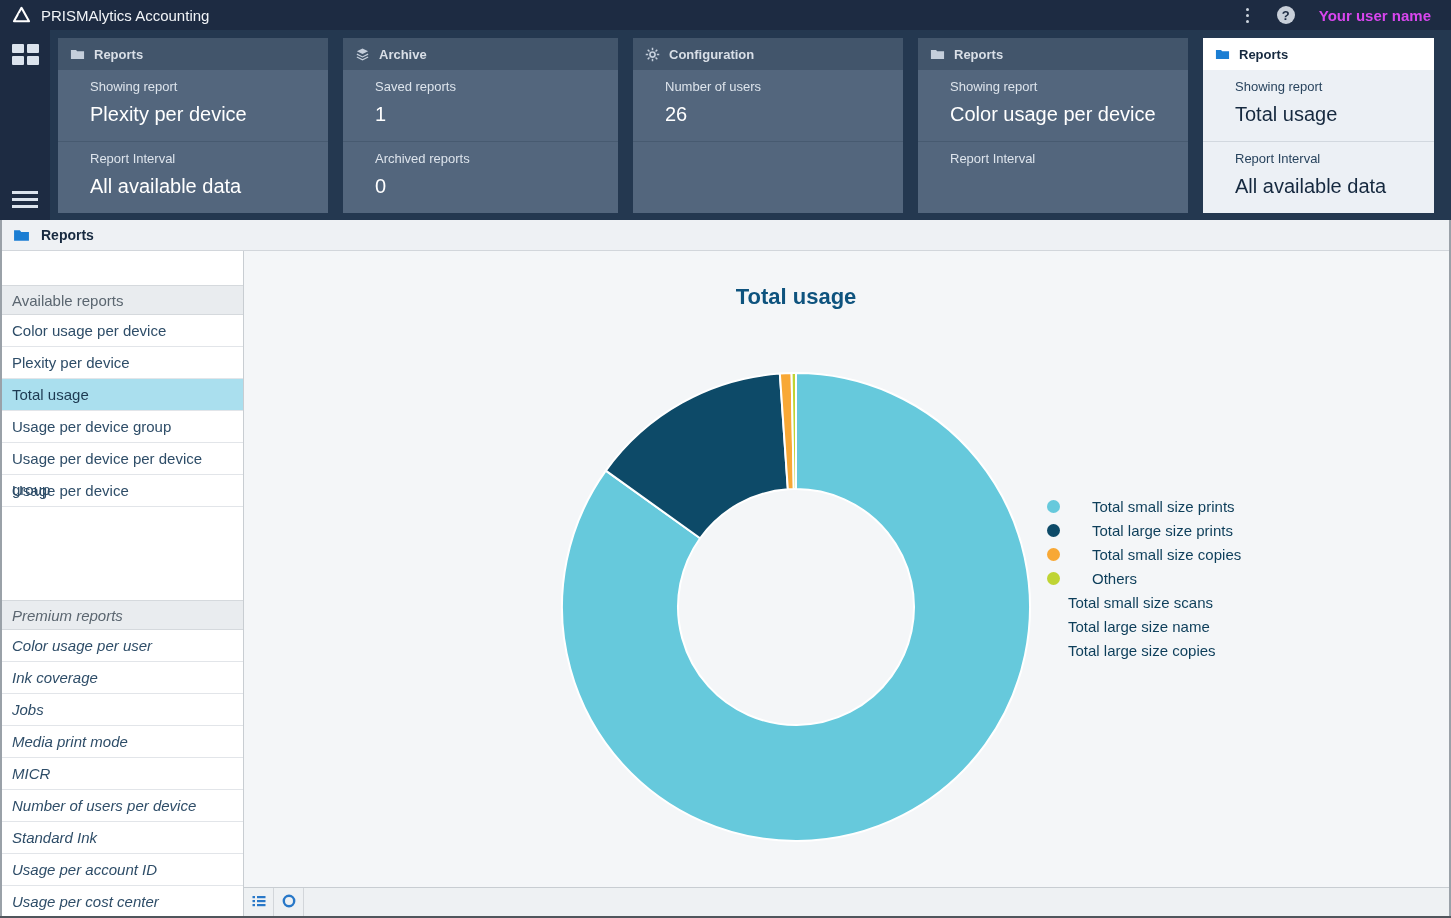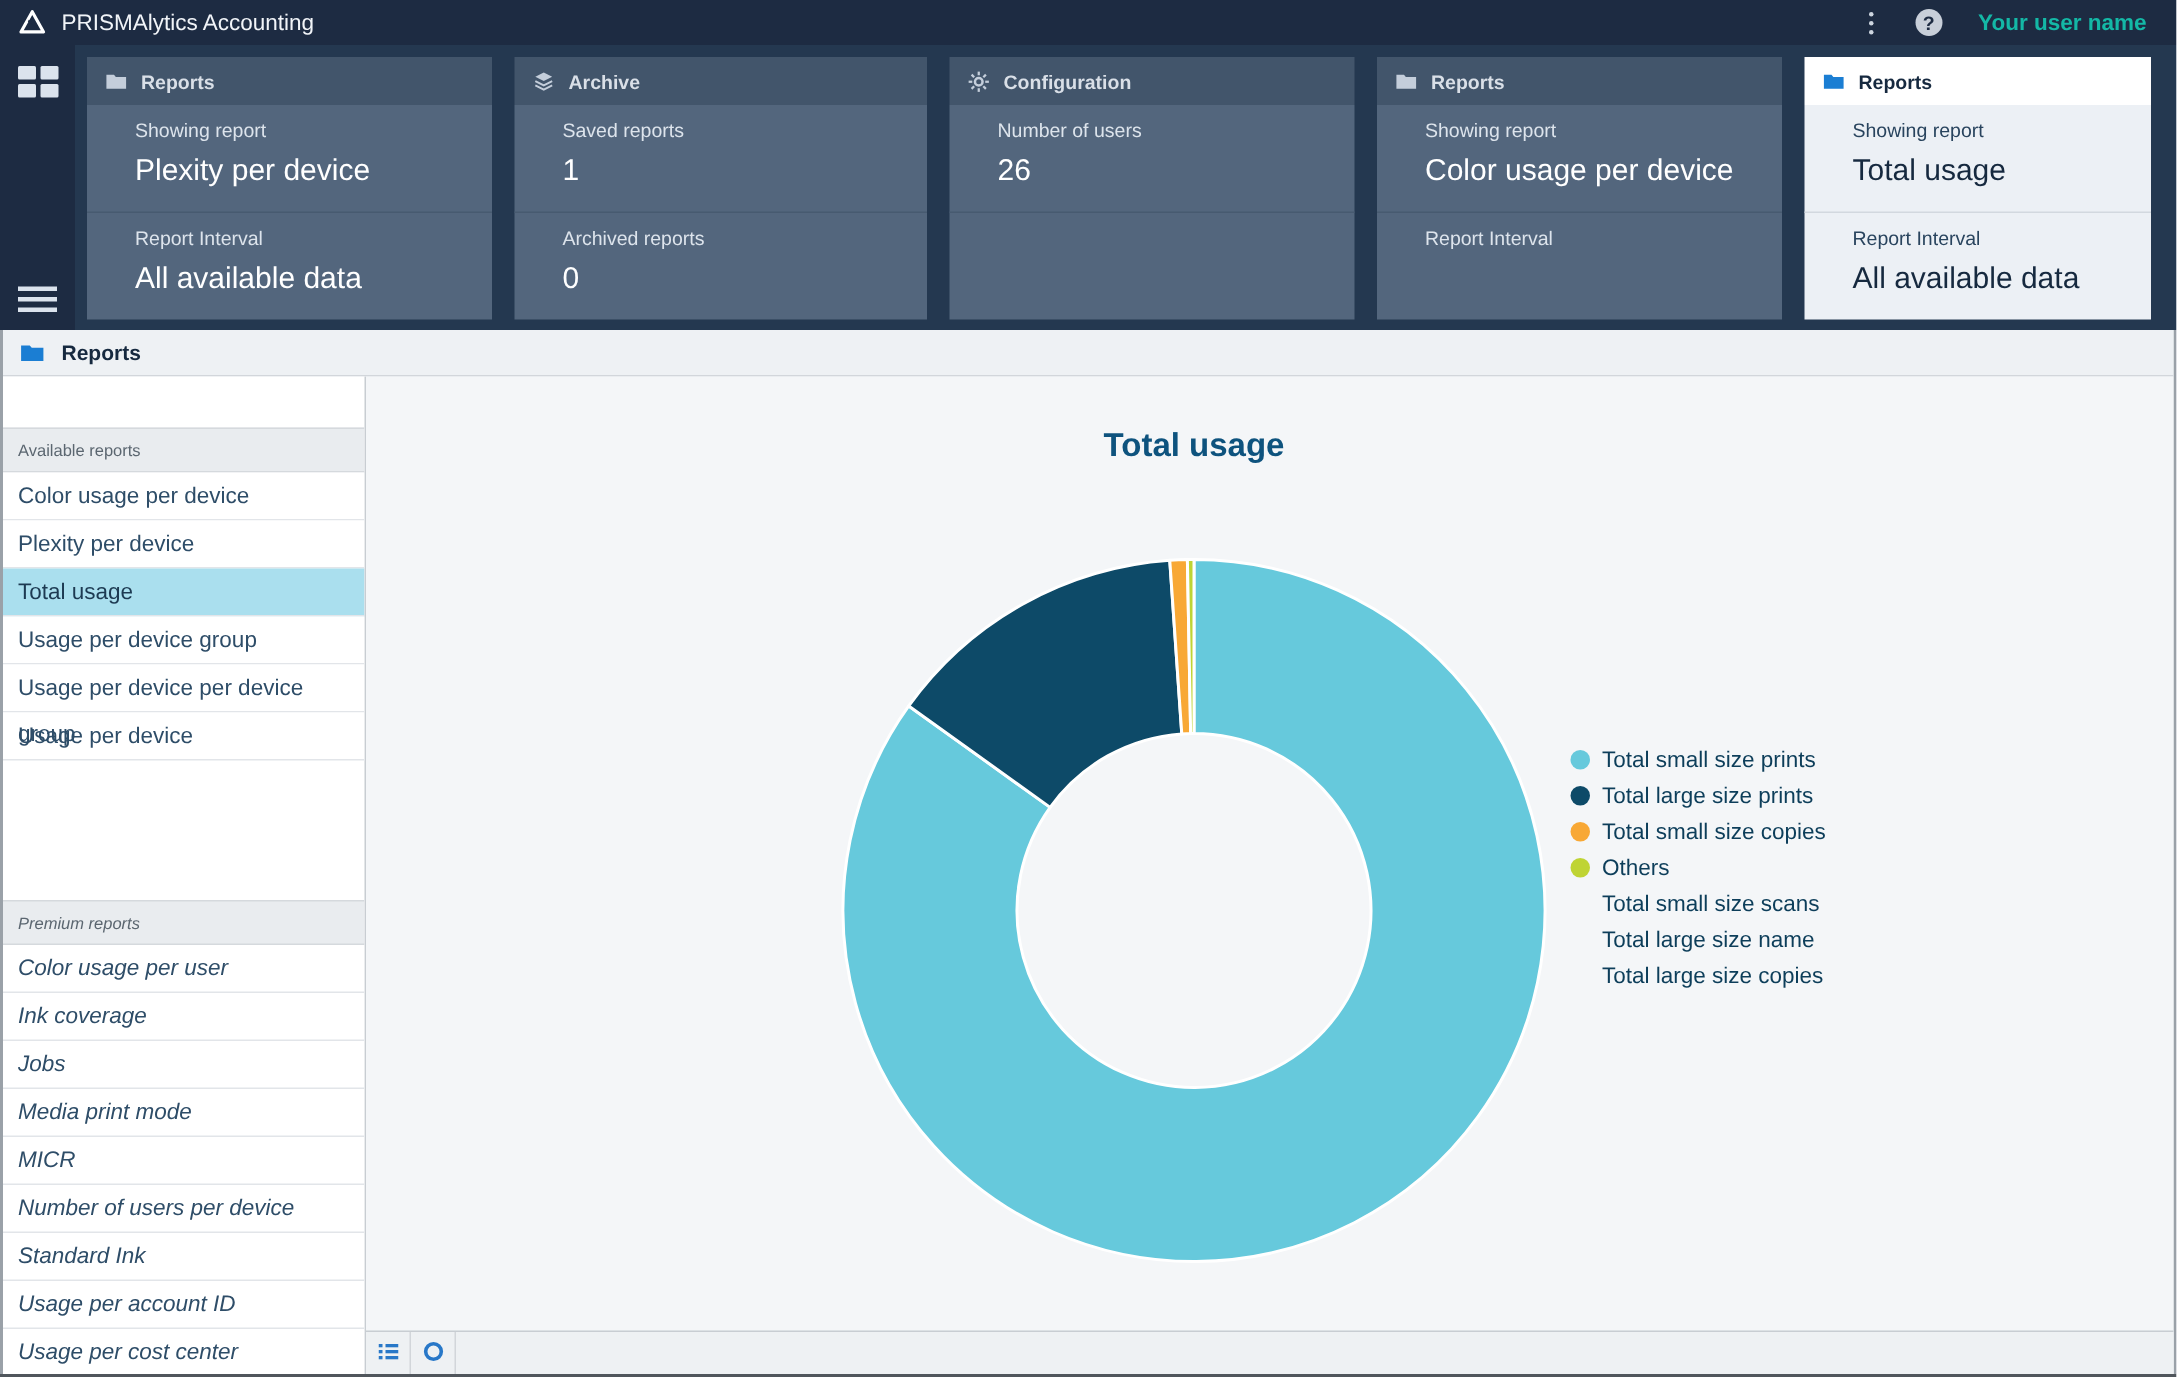--- a/index.html
+++ b/index.html
@@ -8,21 +8,21 @@
   .app { width:1451px; height:918px; display:flex; flex-direction:column; border-bottom:2px solid #50565c; }
 
   
   .topbar { height:30px; background:#1d2b42; display:flex; align-items:center; padding:0 10px; flex:0 0 auto; }
   .logo { width:22px; height:22px; display:flex; align-items:center; justify-content:center; margin-right:9px; }
   .app-title { color:#f1f4f8; font-size:15px; }
   .topbar-right { margin-left:auto; display:flex; align-items:center; gap:24px; padding-right:10px; }
   .kebab { display:flex; flex-direction:column; gap:3px; cursor:pointer; padding:2px 4px; }
   .kebab i { width:3px; height:3px; border-radius:50%; background:#cdd5df; }
   .help { width:18px; height:18px; border-radius:50%; background:#c8cfd9; color:#1d2b42; font-weight:bold; font-size:13px; display:flex; align-items:center; justify-content:center; cursor:pointer; }
-  .username { color:#14b8a6; font-size:15px; font-weight:bold; cursor:pointer; }
+  .username { color:#d946ef; font-size:15px; font-weight:bold; cursor:pointer; }
 
   
   .cardsrow { height:190px; background:#243850; display:flex; flex:0 0 auto; }
   .rail { width:50px; background:#1d2b42; display:flex; flex-direction:column; align-items:center; padding:14px 0 12px 0; flex:0 0 auto; }
   .grid-icon { display:grid; grid-template-columns:12px 12px; gap:3px; cursor:pointer; }
   .grid-icon i { width:12px; height:9px; background:#dbe3ed; border-radius:1px; }
   .burger { margin-top:auto; display:flex; flex-direction:column; gap:4px; cursor:pointer; }
   .burger i { width:26px; height:3px; background:#dbe3ed; }
   .cards { flex:1; display:flex; gap:15px; padding:8px 11px 7px 8px; overflow:hidden; }
   .card { width:270px; flex:0 0 auto; display:flex; flex-direction:column; cursor:pointer; }
@@ -47,31 +47,31 @@
   .breadcrumb { height:31px; background:#eef1f4; border-bottom:1px solid #d2d6db; display:flex; align-items:center; gap:11px; padding-left:11px; flex:0 0 auto; }
   .breadcrumb .crumb { font-size:14px; font-weight:bold; color:#16293f; cursor:pointer; }
   .bc-icon { width:17px; height:17px; color:#1b7ed3; display:flex; align-items:center; }
 
   .content { flex:1; display:flex; min-height:0; }
 
   
   .sidebar { width:242px; flex:0 0 auto; background:#ffffff; border-right:1px solid #c8cdd2; overflow:hidden; }
   .section:first-child { margin-top:34px; }
   .section.premium { margin-top:93px;font-style:italic; }
-  .section-header { height:30px; line-height:30px; background:#e9ecef; border-top:1px solid #d5d9dd; border-bottom:1px solid #d5d9dd; padding-left:10px; font-size:11px; color:#5b6670; }
+  .section-header { height:30px; line-height:30px; background:#e9ecef; border-top:1px solid #d5d9dd; border-bottom:1px solid #d5d9dd; padding-left:10px; font-size:15px; color:#5b6670; }
   .side-item { height:32px; line-height:31px; padding-left:10px; font-size:15px; color:#2e4d68; border-bottom:1px solid #e2e5e9; cursor:pointer; background:#fff; }
   .side-item.selected { background:#aadfee; color:#1d3a52; }
 
   
   .main { flex:1; position:relative; background:#f4f6f8; min-width:0; }
   .chart-title { position:absolute; top:33px; left:552px; transform:translateX(-50%); font-size:22px; font-weight:600; color:#0e537e; white-space:nowrap; }
   #donut { position:absolute; left:316px; top:120px; }
   #donut path { cursor:pointer; }
   .legend { position:absolute; left:803px; top:243px; }
-  .legend-item { display:flex; align-items:center; height:24px; font-size:15px; color:#0d3e5a; white-space:nowrap; }
+  .legend-item { display:flex; align-items:center; height:24px; font-size:15px; color:#0d3e5a; white-space:nowrap;gap:24px; }
   .bullet { width:13px; height:13px; border-radius:50%; margin-right:8px; flex:0 0 auto; }
   .legend-item.no-bullet { padding-left:21px; }
 
   
   .toolbar { position:absolute; left:0; right:0; bottom:0; height:29px; background:#eef1f3; border-top:1px solid #c8cdd2; display:flex; align-items:stretch; }
   .tool-btn { width:30px; border:none; border-right:1px solid #d2d6da; background:transparent; display:flex; align-items:center; justify-content:center; cursor:pointer; padding:0; }
 </style>
 </head>
 <body>
 

